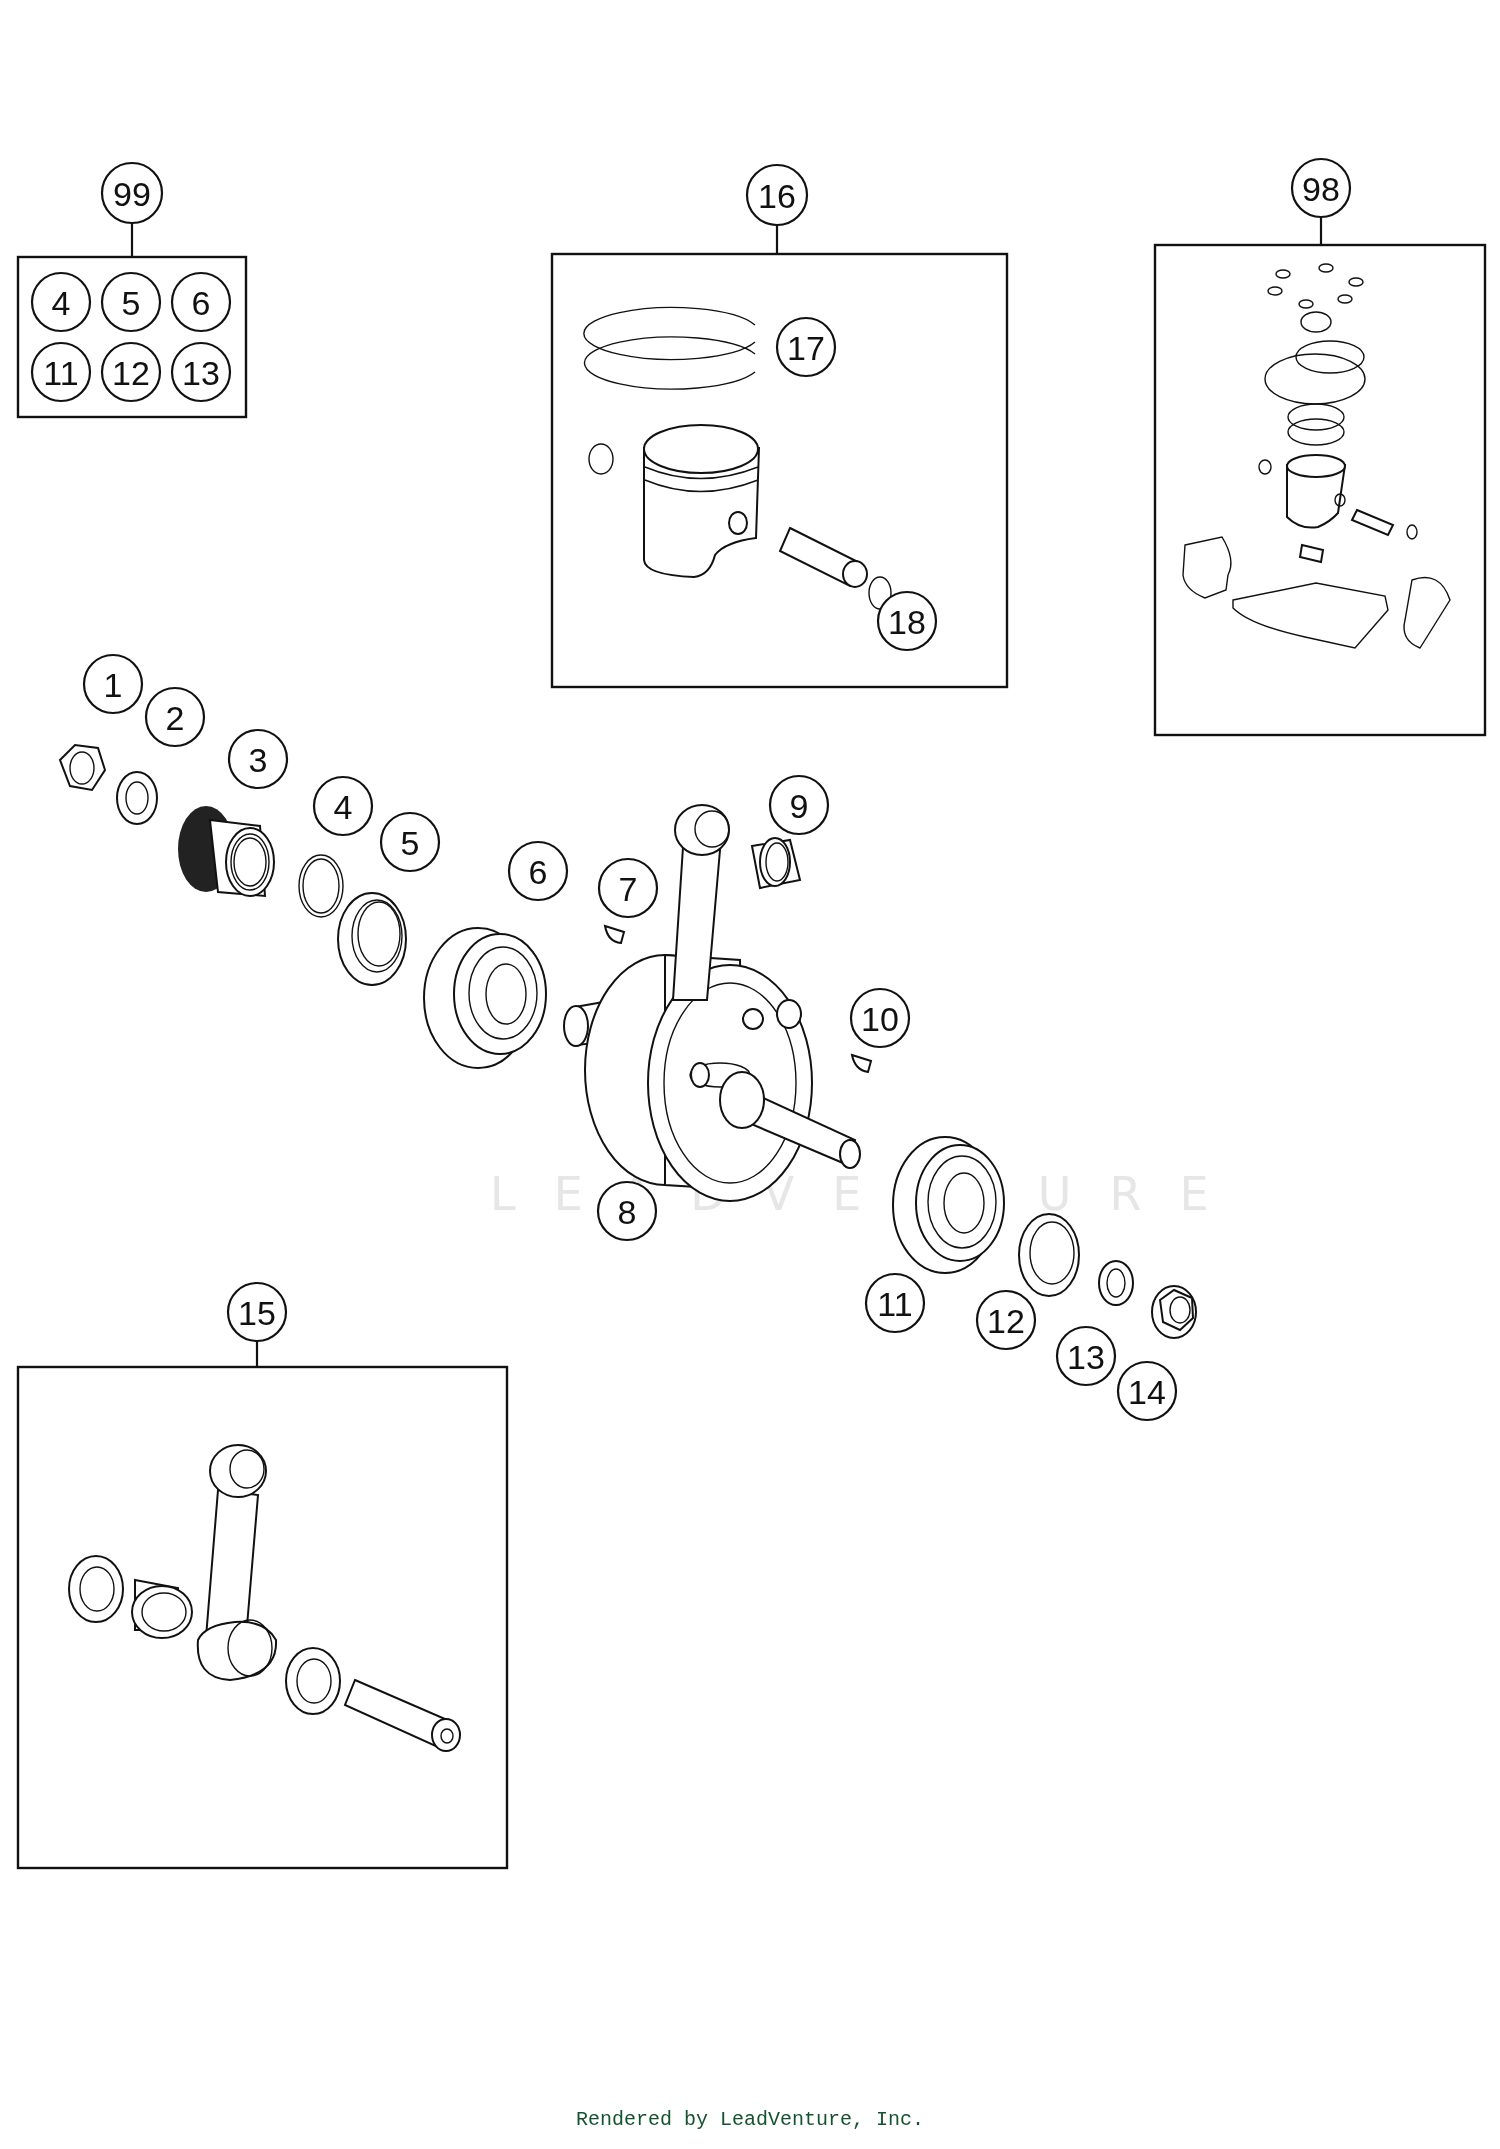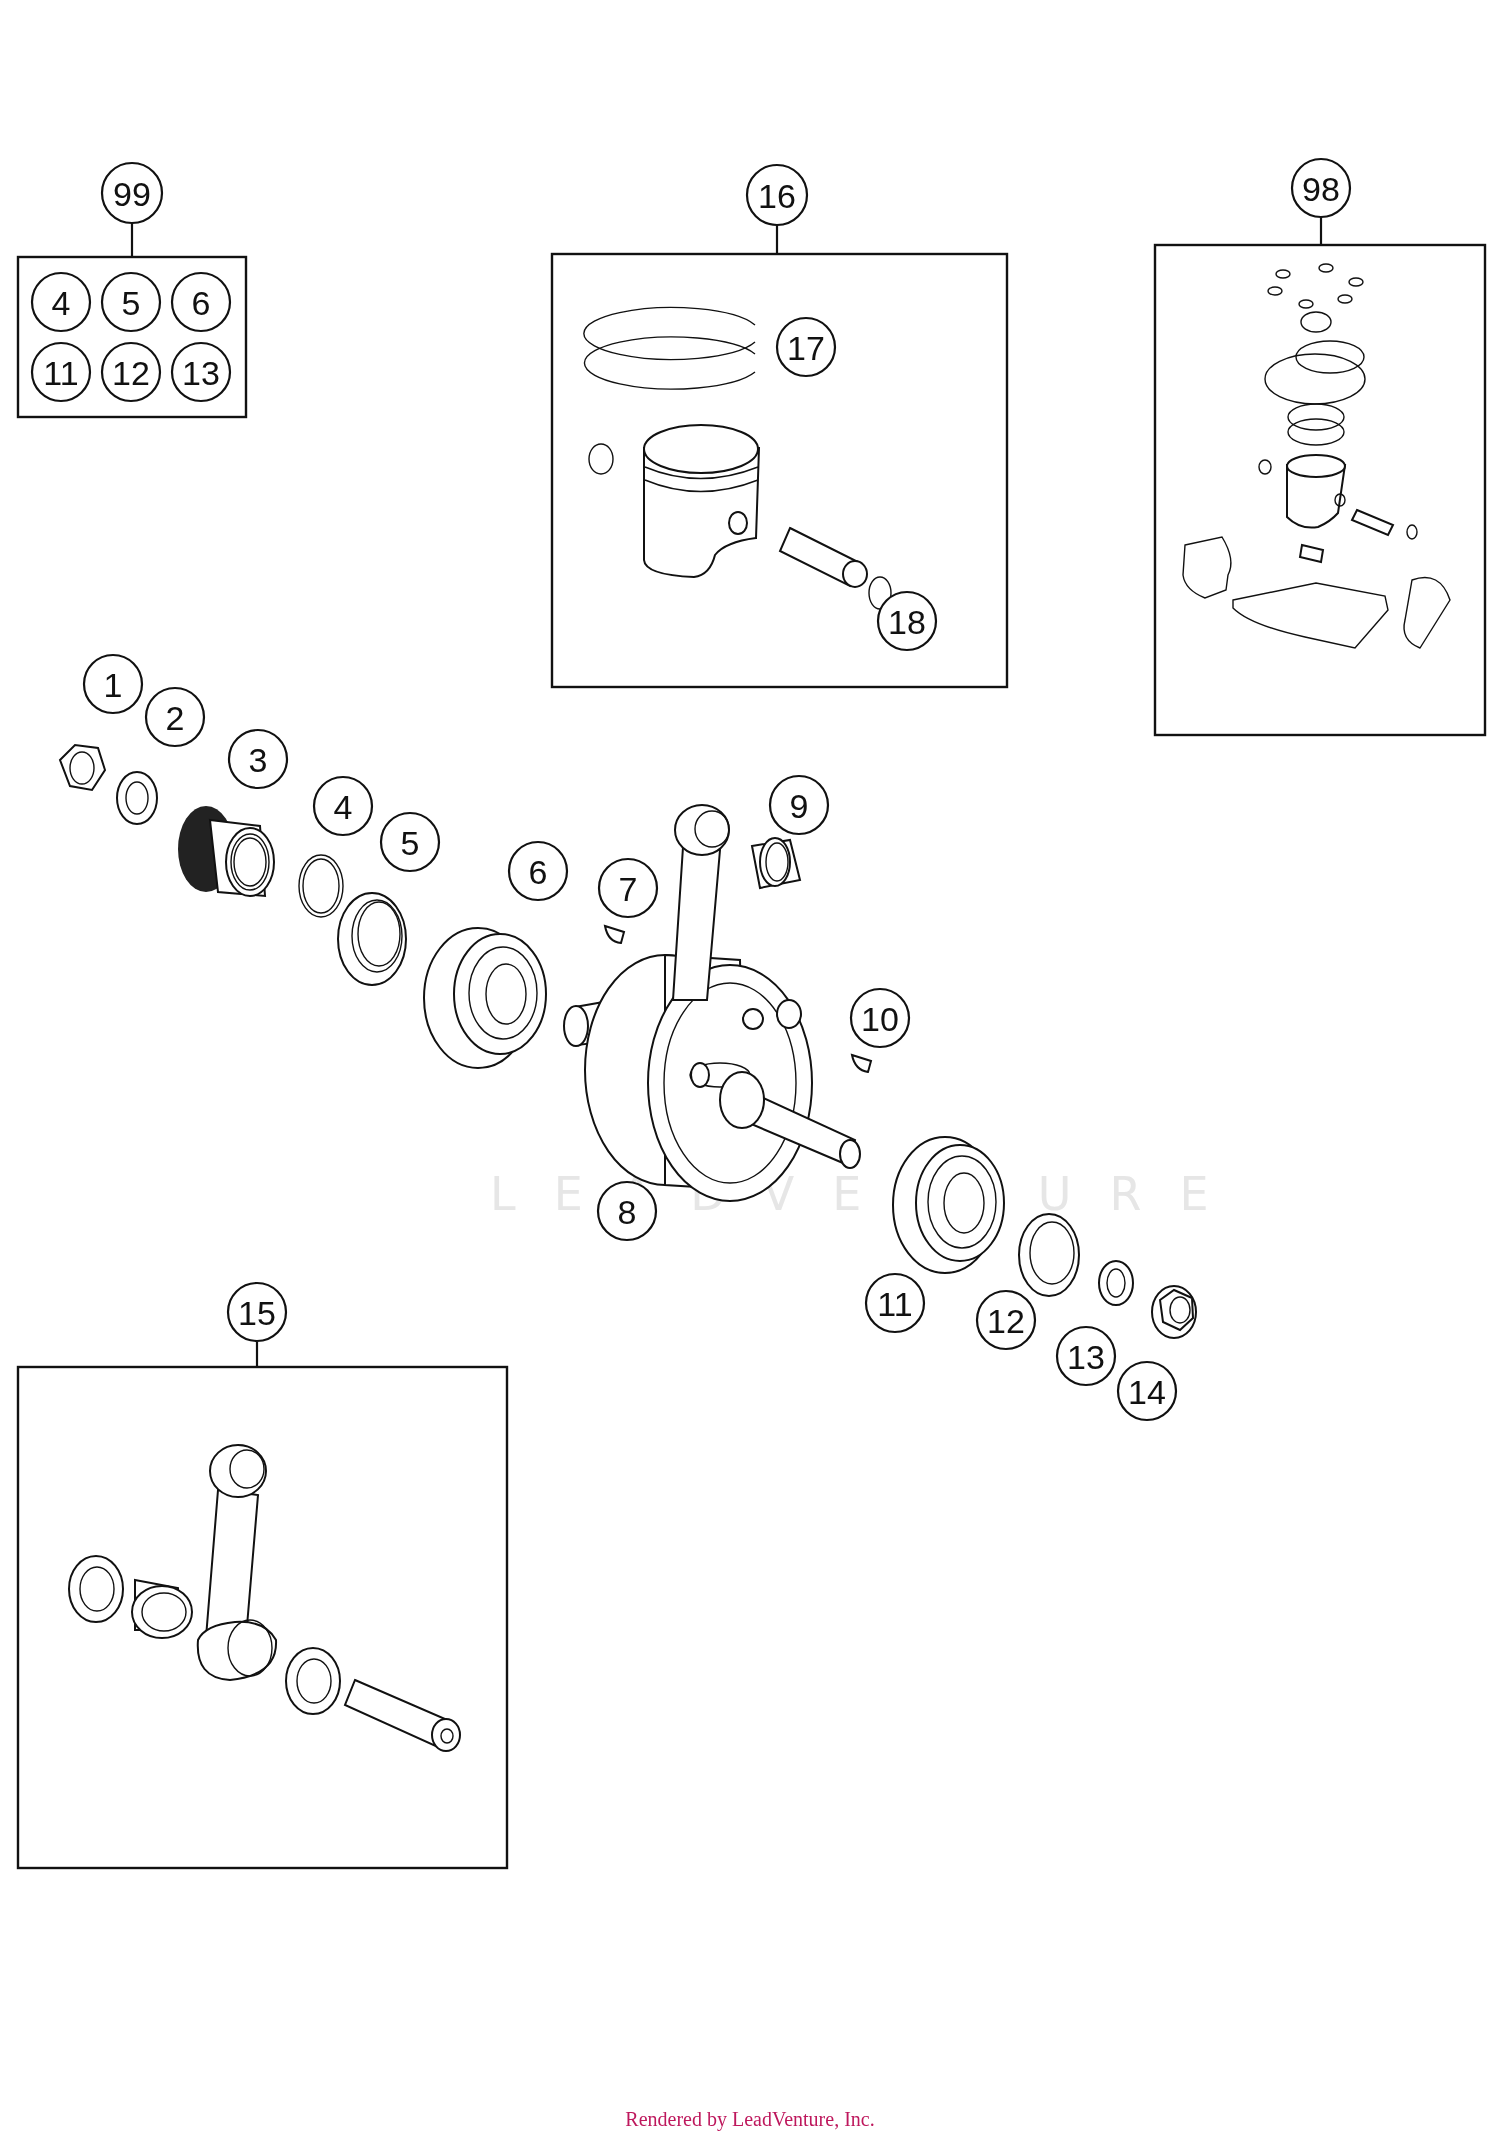--- a/index.html
+++ b/index.html
@@ -5,21 +5,21 @@
   html,body{margin:0;padding:0;background:#ffffff;}
   body{width:1500px;height:2149px;position:relative;overflow:hidden;font-family:"Liberation Sans",sans-serif;}
   #diagram{position:absolute;left:0;top:0;width:1500px;height:2149px;}
   .callout circle{fill:#fff;stroke:#111;stroke-width:2.2;}
   .callout text{font-family:"Liberation Sans",sans-serif;font-size:34px;fill:#111;text-anchor:middle;dominant-baseline:central;}
   .box{fill:none;stroke:#111;stroke-width:2.4;}
   .leader{stroke:#111;stroke-width:2.2;}
   .part{fill:#fff;stroke:#111;stroke-width:2;}
   .thin{fill:none;stroke:#111;stroke-width:1.4;}
   .watermark{font-family:"DejaVu Sans",sans-serif;font-size:46px;fill:#e6e6e6;letter-spacing:38px;}
-  .footer{position:absolute;left:0;width:1500px;top:2108px;text-align:center;font-family:Liberation Serif, serif;font-size:20px;color:#be185d;}
+  .footer{position:absolute;left:0;width:1500px;top:2108px;text-align:center;font-family:Liberation Mono, monospace;font-size:20px;color:#14532d;}
 </style>
 </head>
 <body>
 
 <svg id="diagram" viewBox="0 0 1500 2149" xmlns="http://www.w3.org/2000/svg">
 
   <text class="watermark" x="490" y="1210">LEADVENTURE</text>
 
   <g>
     <line class="leader" x1="132" y1="223" x2="132" y2="257"></line>

